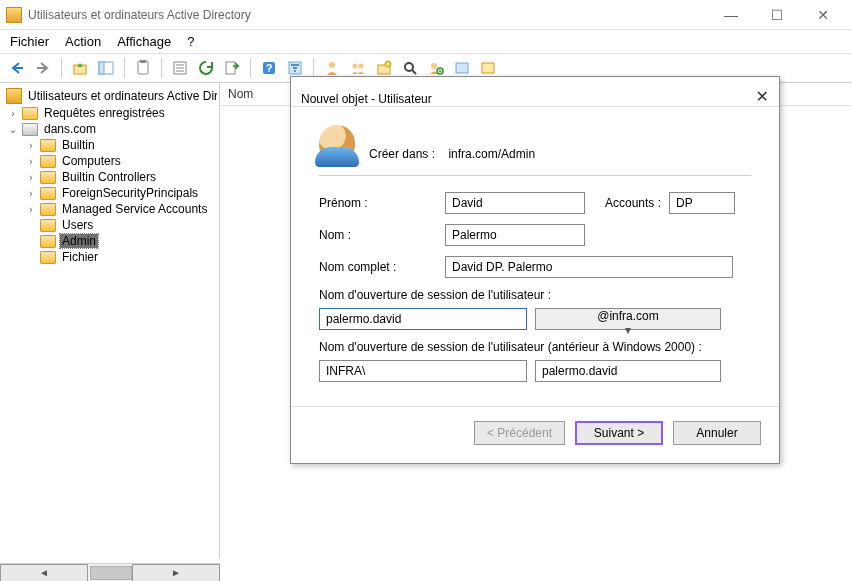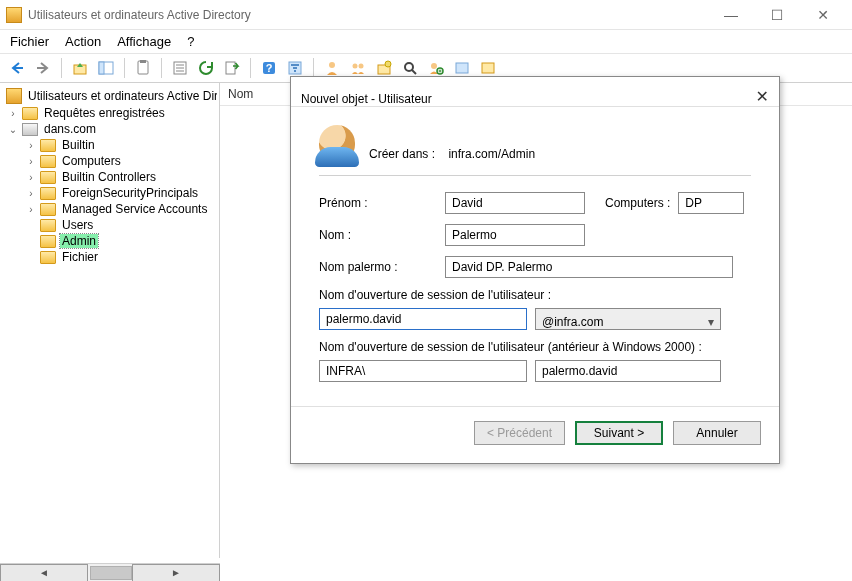--- a/index.html
+++ b/index.html
@@ -91,21 +91,21 @@
     flex: none;
   }
   .svr-icon {
     width: 16px; height: 13px;
     margin: 0 4px 0 2px;
     background: linear-gradient(#f7f7f7,#c9c9c9);
     border: 1px solid #999;
     flex: none; position: relative;
   }
   .tree-item.selected span.label {
-    background: #86efac;
+    background: #737373;
     outline: 1px dotted #888;
     padding: 0 2px;
   }
   .tree-item .label { padding: 0 2px; }
   .list-pane {
     flex: 1;
     background: #fff;
     position: relative;
   }
   .list-header {
@@ -167,42 +167,43 @@
     height: 22px;
     border: 1px solid #888;
     padding: 2px 6px;
     font: inherit;
     background: #fff;
   }
   .login-row { display:flex; gap:8px; margin-bottom:10px;}
   .login-row input { height:22px; border:1px solid #2a6fc9; padding:2px 6px; font:inherit;}
   .domain-select {
     height: 22px; border:1px solid #888;
-    display:flex; align-items:flex-end;
+    display:flex; align-items:center;
     justify-content: space-between;
     padding: 0 6px; background: #eee;
     width: 186px;
+    flex-direction: column;
   }
   .prewin { display:flex; gap:8px; }
   .prewin .box { height:22px; border:1px solid #888; padding:2px 6px; display:flex;align-items:center; }
   .dlg-buttons {
     display: flex; justify-content: flex-end; gap: 10px;
     padding: 14px 18px 18px 18px;
     border-top: 1px solid #e0e0e0;
   }
   .btn {
     min-width: 88px; height: 24px;
     border: 1px solid #999;
     background: #e9e9e9;
     display: inline-flex; align-items:center; justify-content:center;
     padding: 0 12px;
     font: inherit;
     text-align: right;
   }
-  .btn.primary { border: 2px solid #15803d; background: #e9e9e9; }
+  .btn.primary { border: 2px solid #8b5cf6; background: #e9e9e9; }
   .btn.disabled { color: #9a9a9a; }
 </style>
 </head>
 <body>
 
 <div class="titlebar">
   <div class="app-icon"></div>
   <div class="title">Utilisateurs et ordinateurs Active Directory</div>
   <div class="win-controls">
     <div class="win-btn">—</div>
@@ -414,32 +415,32 @@
         &nbsp;&nbsp;
         <span>infra.com/Admin</span>
       </div>
     </div>
     <div class="hr"></div>
 
     <div class="row">
       <div class="lbl">Prénom :</div>
       <input type="text" style="width: 140px;" value="David">
       <div style="width:20px"></div>
-      <div>Computers :</div>
+      <div>Accounts :</div>
       <div style="width:8px"></div>
       <input type="text" style="width: 66px;" value="DP">
     </div>
 
     <div class="row">
       <div class="lbl">Nom :</div>
       <input type="text" style="width: 140px;" value="Palermo">
     </div>
 
     <div class="row">
-      <div class="lbl">Nom palermo :</div>
+      <div class="lbl">Nom complet :</div>
       <input type="text" style="width: 288px;" value="David DP. Palermo">
     </div>
 
     <div style="margin:10px 0 6px 0">Nom d'ouverture de session de l'utilisateur :</div>
     <div class="login-row">
       <input type="text" style="width: 208px;" value="palermo.david">
       <div class="domain-select">
         <span>@infra.com</span>
         <span style="color:#555">▾</span>
       </div>

